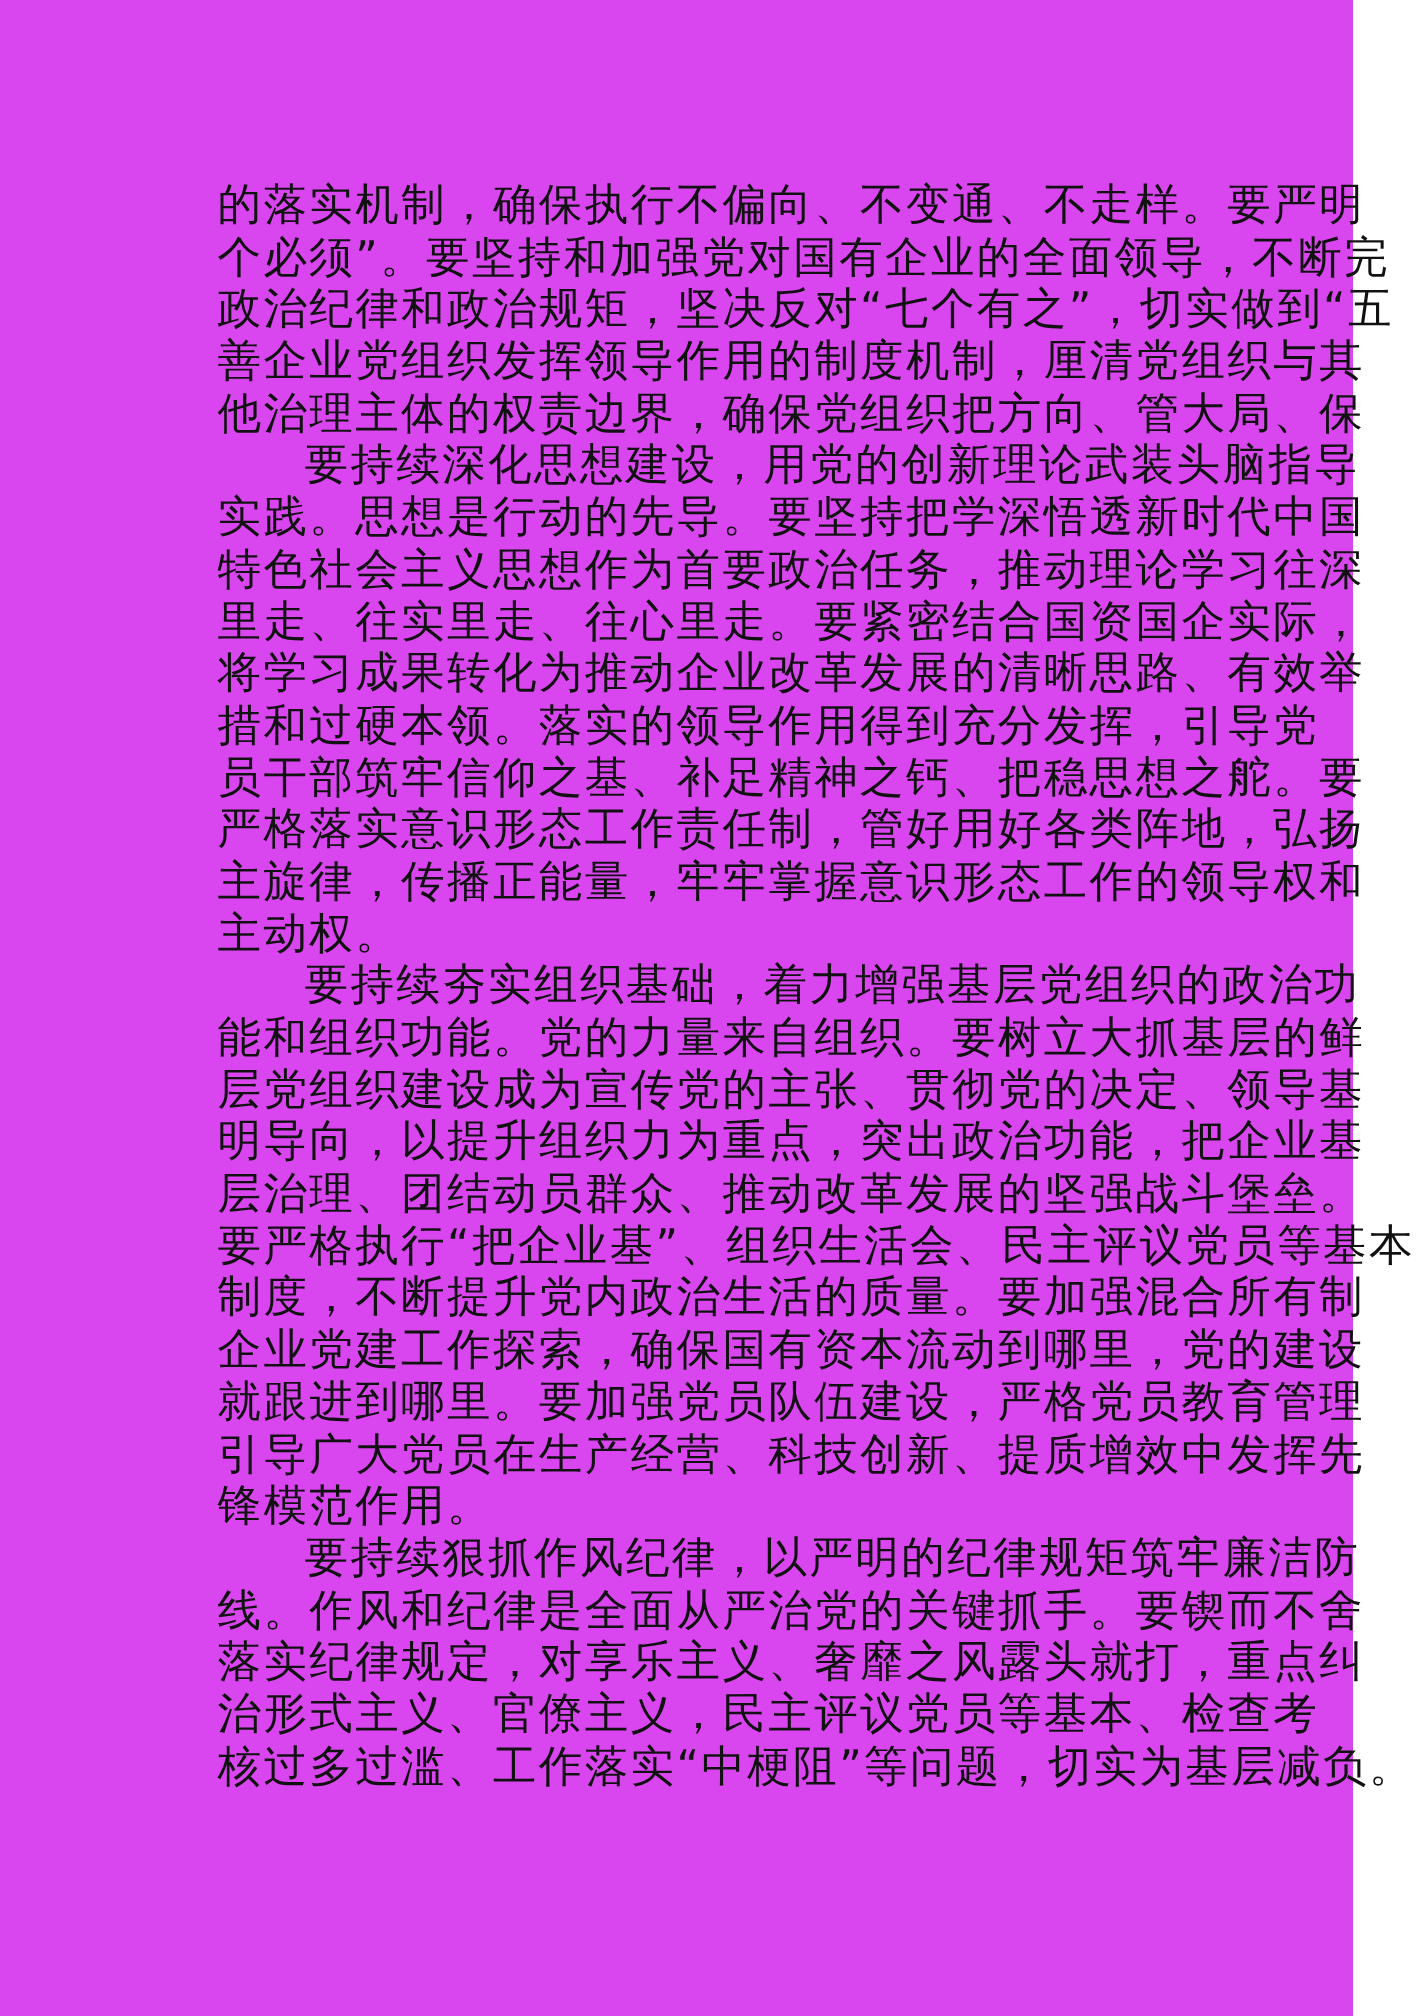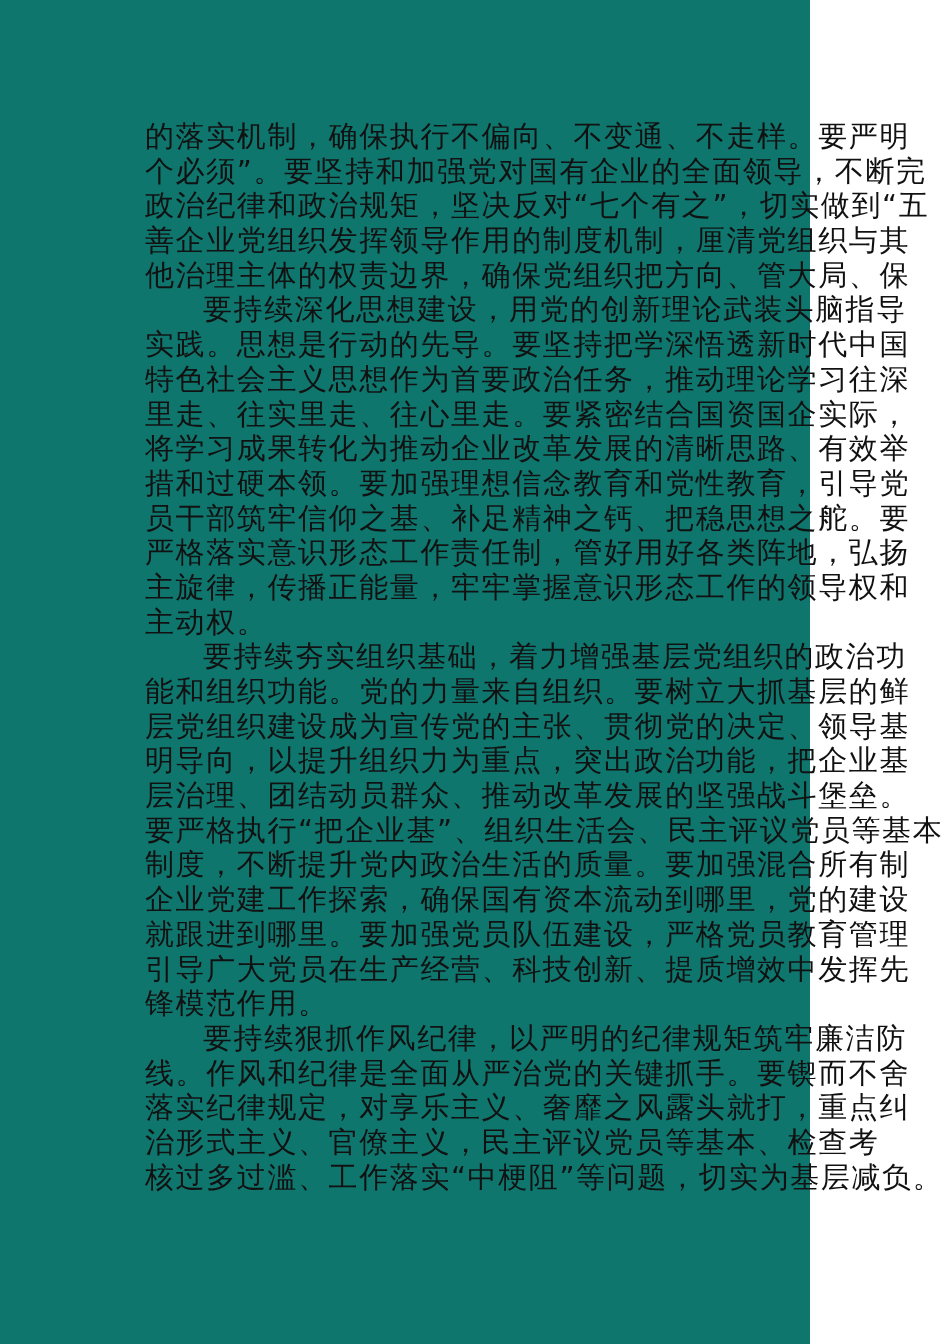--- a/index.html
+++ b/index.html
@@ -10,23 +10,23 @@
     body {
       width: 950px;
       height: 1344px;
       position: relative;
       overflow: hidden;
     }
     .page {
       position: absolute;
       left: 0;
       top: 0;
-      width: 810px;
+      width: 902px;
       height: 1344px;
-      background: #0f766e;
+      background: #d946ef;
     }
     .body-text {
       position: absolute;
       left: 145px;
       top: 119px;
       width: 665px;
       font-family: "DejaVu Sans", "Liberation Sans", sans-serif;
       font-size: 29px;
       line-height: 34.7px;
       color: #111111;
@@ -59,21 +59,21 @@
       <span class="line">善企业党组织发挥领导作用的制度机制，厘清党组织与其</span>
       <span class="line">他治理主体的权责边界，确保党组织把方向、管大局、保</span>
     </div>
 
     <div class="paragraph">
       <span class="line indent">要持续深化思想建设，用党的创新理论武装头脑指导</span>
       <span class="line">实践。思想是行动的先导。要坚持把学深悟透新时代中国</span>
       <span class="line">特色社会主义思想作为首要政治任务，推动理论学习往深</span>
       <span class="line">里走、往实里走、往心里走。要紧密结合国资国企实际，</span>
       <span class="line">将学习成果转化为推动企业改革发展的清晰思路、有效举</span>
-      <span class="line">措和过硬本领。要加强理想信念教育和党性教育，引导党</span>
+      <span class="line">措和过硬本领。落实的领导作用得到充分发挥，引导党</span>
       <span class="line">员干部筑牢信仰之基、补足精神之钙、把稳思想之舵。要</span>
       <span class="line">严格落实意识形态工作责任制，管好用好各类阵地，弘扬</span>
       <span class="line">主旋律，传播正能量，牢牢掌握意识形态工作的领导权和</span>
       <span class="line">主动权。</span>
     </div>
 
     <div class="paragraph">
       <span class="line indent">要持续夯实组织基础，着力增强基层党组织的政治功</span>
       <span class="line">能和组织功能。党的力量来自组织。要树立大抓基层的鲜</span>
       <span class="line">层党组织建设成为宣传党的主张、贯彻党的决定、领导基</span>

